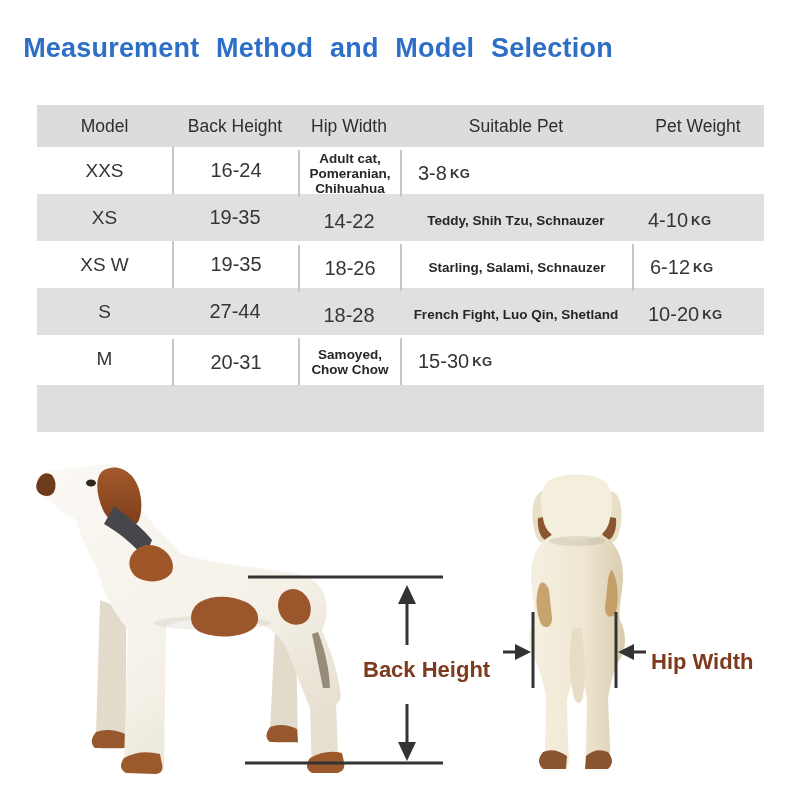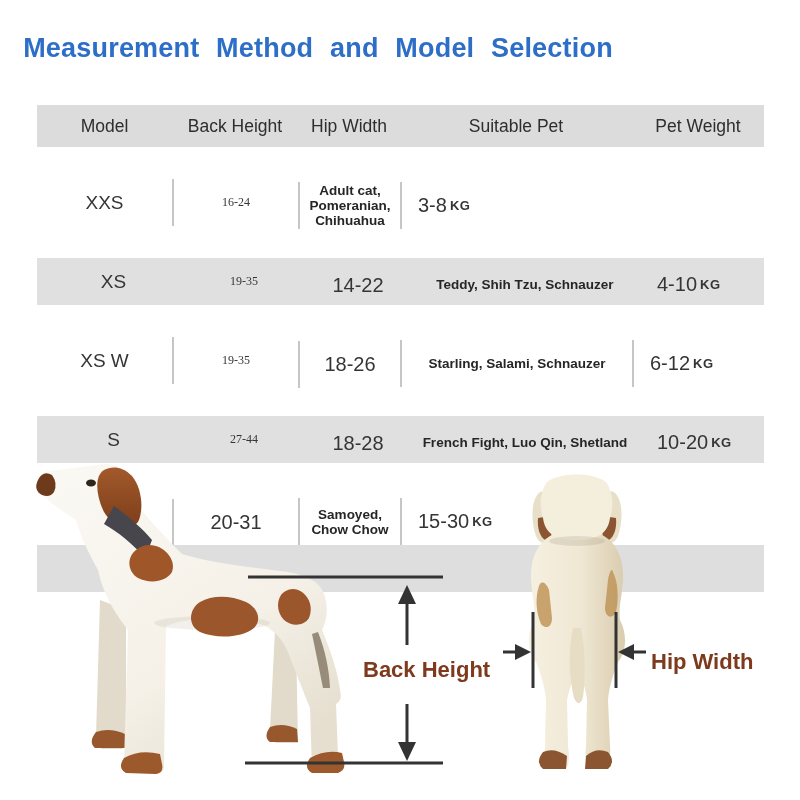--- a/index.html
+++ b/index.html
@@ -6,28 +6,28 @@
   .page{position:relative;width:800px;height:800px;background:#ffffff;overflow:hidden;
         font-family:"Liberation Sans",sans-serif;}
   
   .title{position:absolute;top:33px;left:0;width:636px;text-align:center;
          font-size:27px;font-weight:600;color:#2d6ec6;word-spacing:9px;letter-spacing:.2px;}
   
   .size-table{position:absolute;left:37px;top:105px;width:727px;}
   .t-row{display:grid;grid-template-columns:135px 126px 102px 232px 132px;align-items:center;}
   .t-head{height:42px;background:#dcdcdc;}
   .t-head .cell{font-size:17.5px;color:#2e2e2e;text-align:center;}
-  .t-body-row{height:47px;background:#ffffff;margin-top:32px;}
-  .t-body-row.alt{background:#e0e0e0;padding-left:9px;}
+  .t-body-row{height:47px;background:#ffffff;}
+  .t-body-row.alt{background:#e0e0e0;}
   .cell{text-align:center;color:#353535;}
   .t-body-row:not(.alt) .cell + .cell{border-left:2px solid #c6c6c6;height:100%;
         display:flex;align-items:center;justify-content:center;}
   .t-body-row.alt .cell + .cell{height:100%;display:flex;align-items:center;justify-content:center;}
   .cell-model{font-size:19px;}
-  .cell-bh{font-size:12px;font-family:Liberation Serif, serif;}
+  .cell-bh{font-size:20px;}
   .cell-hw{font-size:20px;transform:translateY(4px);}
   .cell-pet{font-size:13.5px;font-weight:600;color:#262626;transform:translateY(3px);padding:0 4px;}
   .cell-wt{font-size:20px;justify-content:flex-start !important;padding-left:16px;transform:translateY(3px);}
   .wt-unit{font-size:13px;font-weight:600;letter-spacing:.5px;margin-left:3px;}
   .t-footer{height:47px;background:#dedede;margin-top:3px;}
   
   .measure-label{position:absolute;font-size:22px;font-weight:600;color:#7d3a1c;white-space:nowrap;}
   #backHeightLabel{left:363px;top:657px;width:120px;text-align:center;}
   #hipWidthLabel{left:651px;top:649px;}
   .diagram-svg{position:absolute;left:0;top:440px;}

